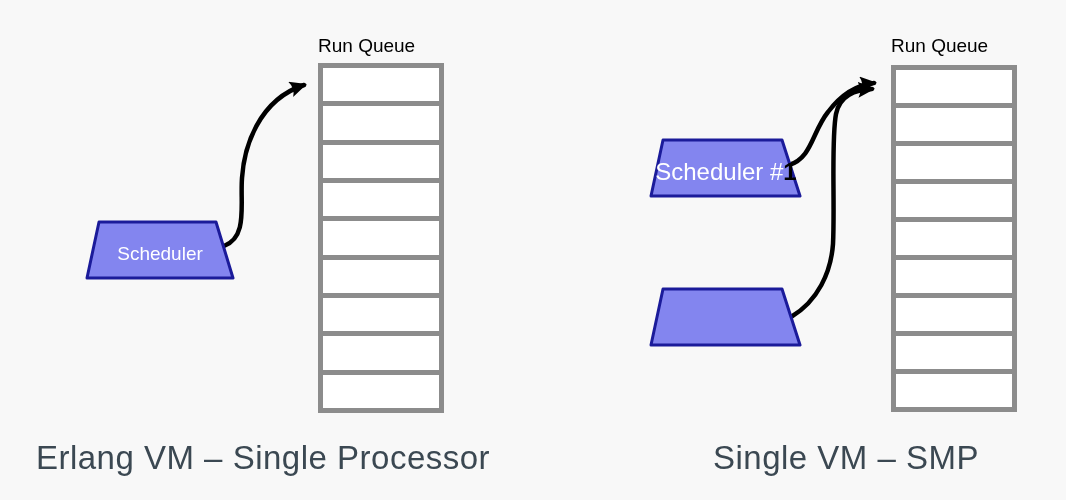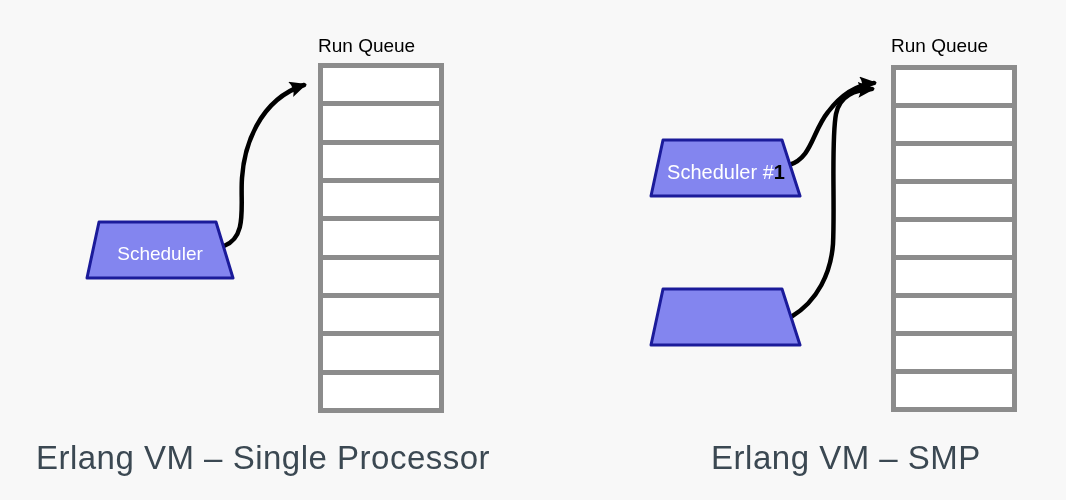--- a/index.html
+++ b/index.html
@@ -94,20 +94,20 @@
 
     <polygon class="trap" points="99,222 216,222 233,278 87,278"></polygon>
 
     <polygon class="trap" points="663,140 782,140 800,196 651,196"></polygon>
 
     <polygon class="trap" points="663,289 782,289 800,345 651,345"></polygon>
   </svg>
 
   <div class="sched-label" style="left:87px;top:243px;width:146px;font-size:19px;"><span>Scheduler</span><span class="digit"></span></div>
 
-  <div class="sched-label" style="left:651px;top:161px;width:150px;font-size:20px;"><span>Scheduler #</span><span class="digit">1</span></div>
+  <div class="sched-label" style="left:651px;top:161px;width:150px;font-size:24px;"><span>Scheduler #</span><span class="digit">1</span></div>
 
 
   <div class="caption" style="left:13px;width:500px;">Erlang VM – Single Processor</div>
 
-  <div class="caption" style="left:696px;width:300px;">Erlang VM – SMP</div>
+  <div class="caption" style="left:696px;width:300px;">Single VM – SMP</div>
 
 </div>
 
 </body></html>

